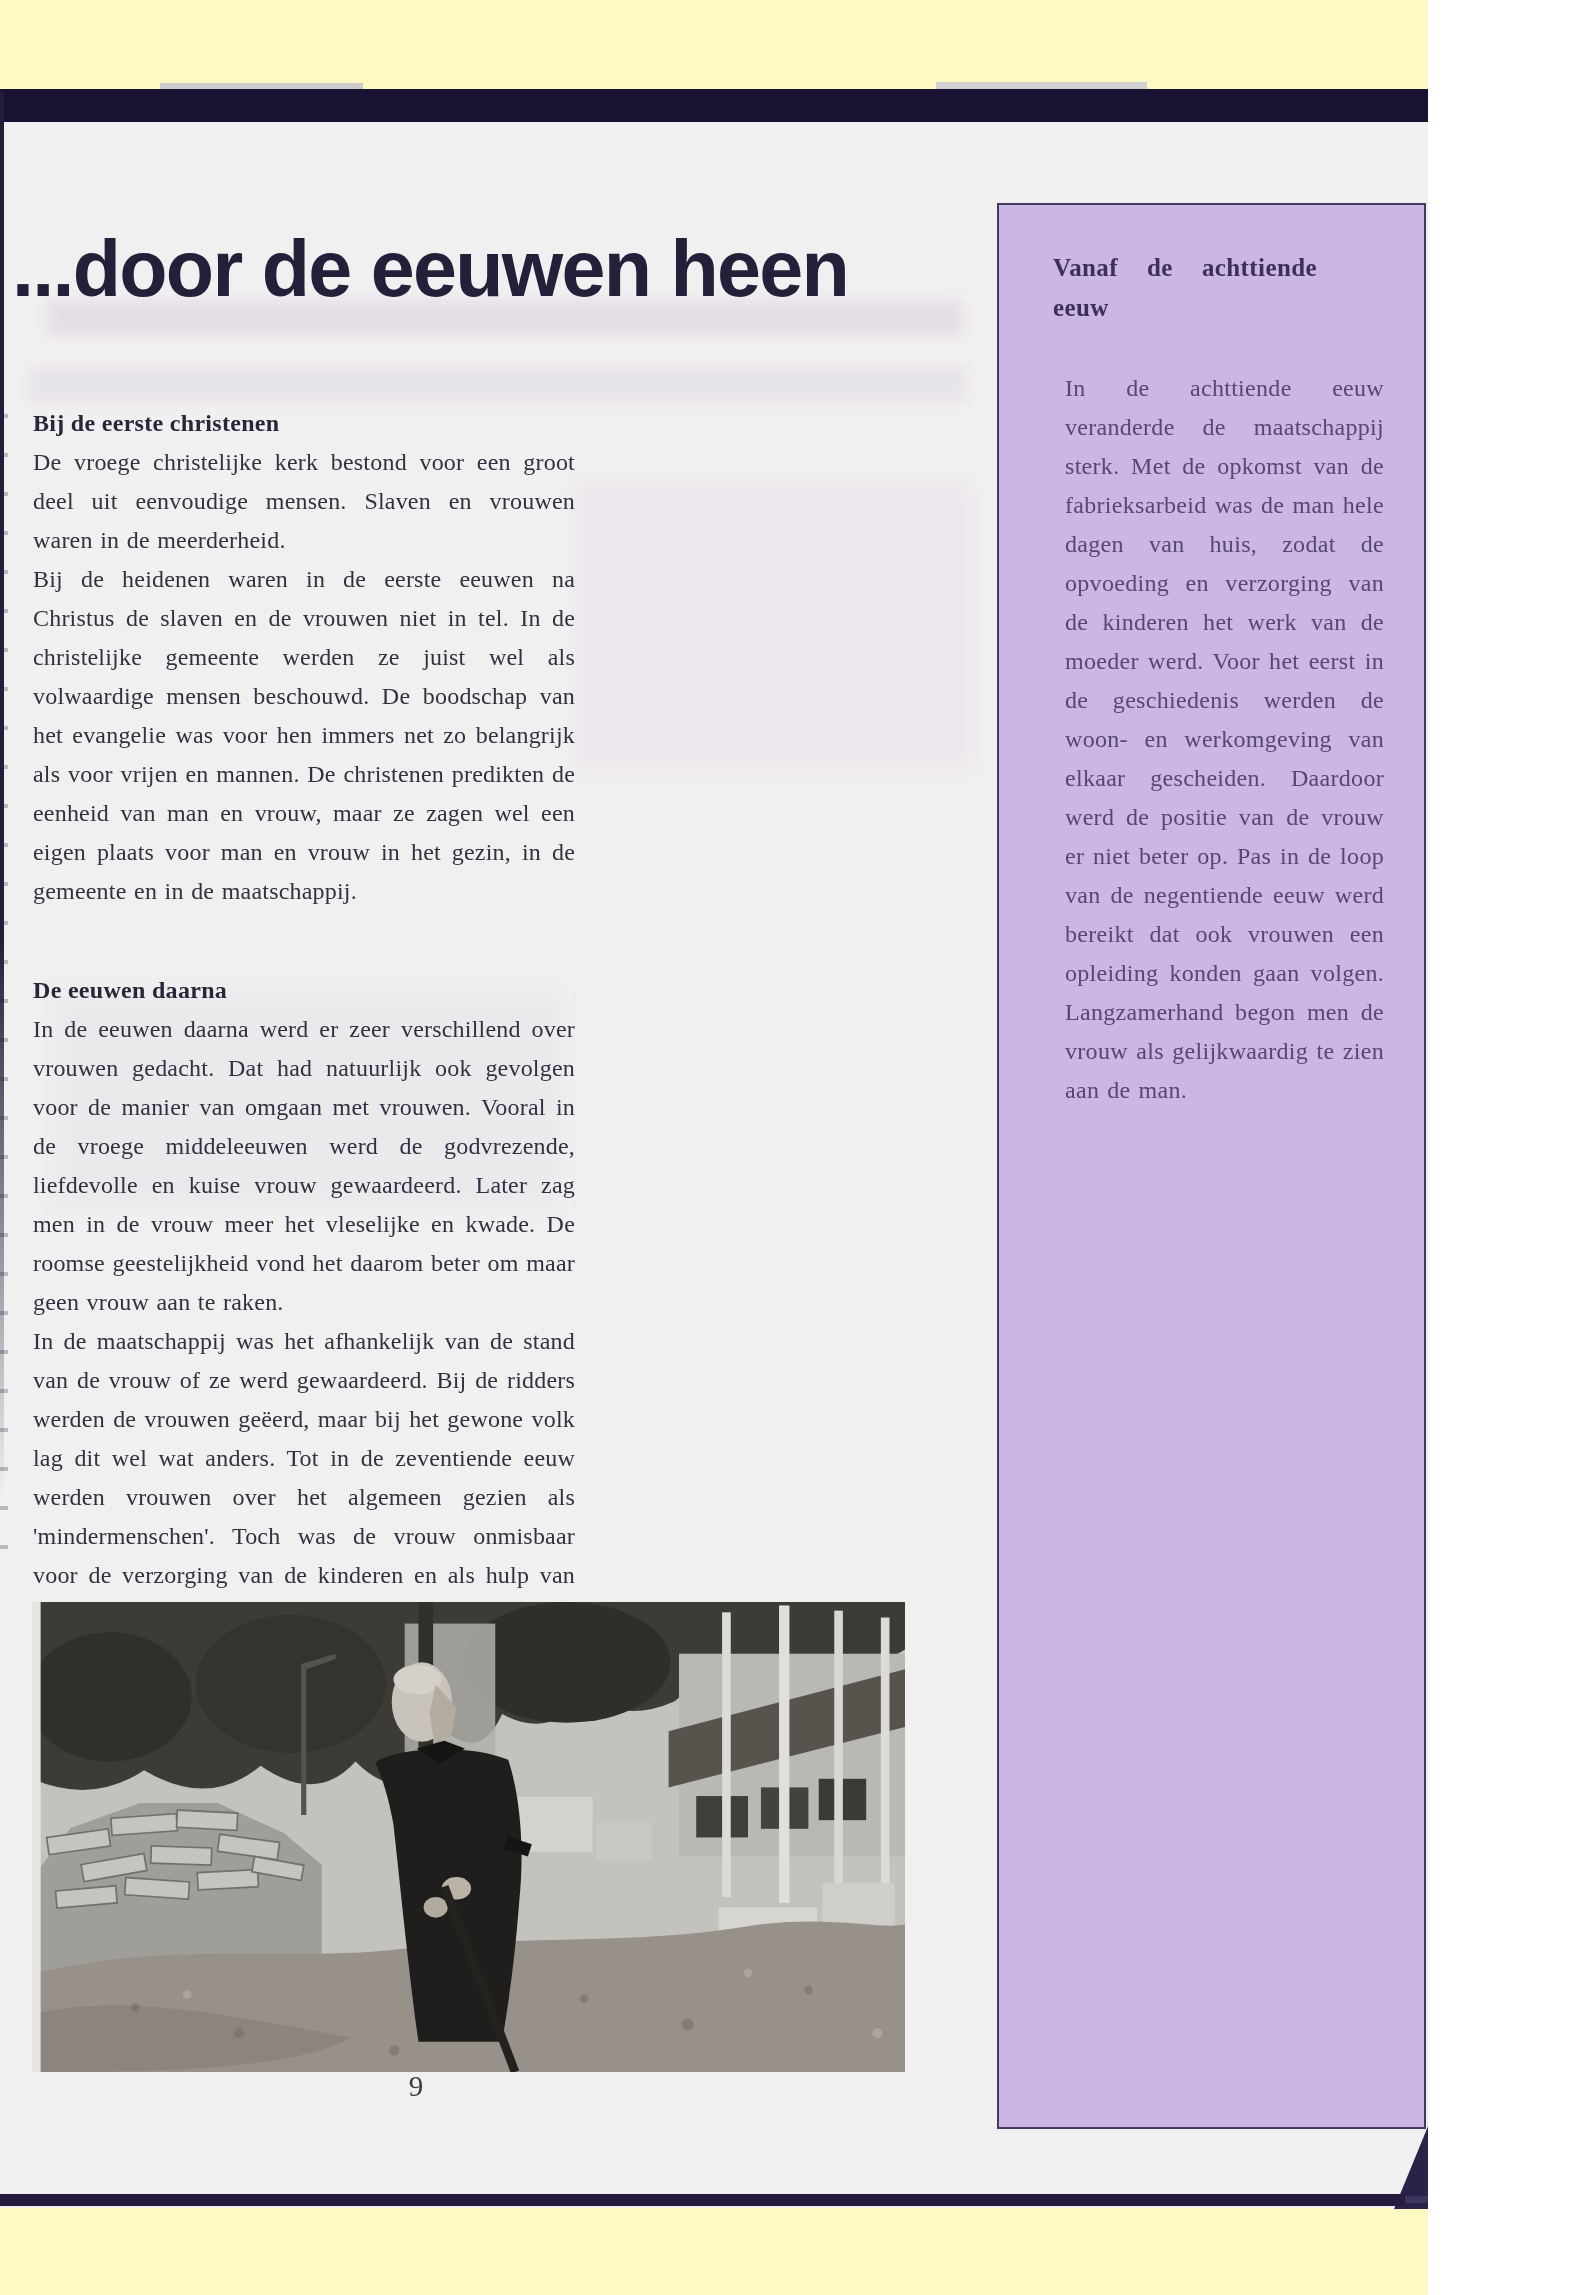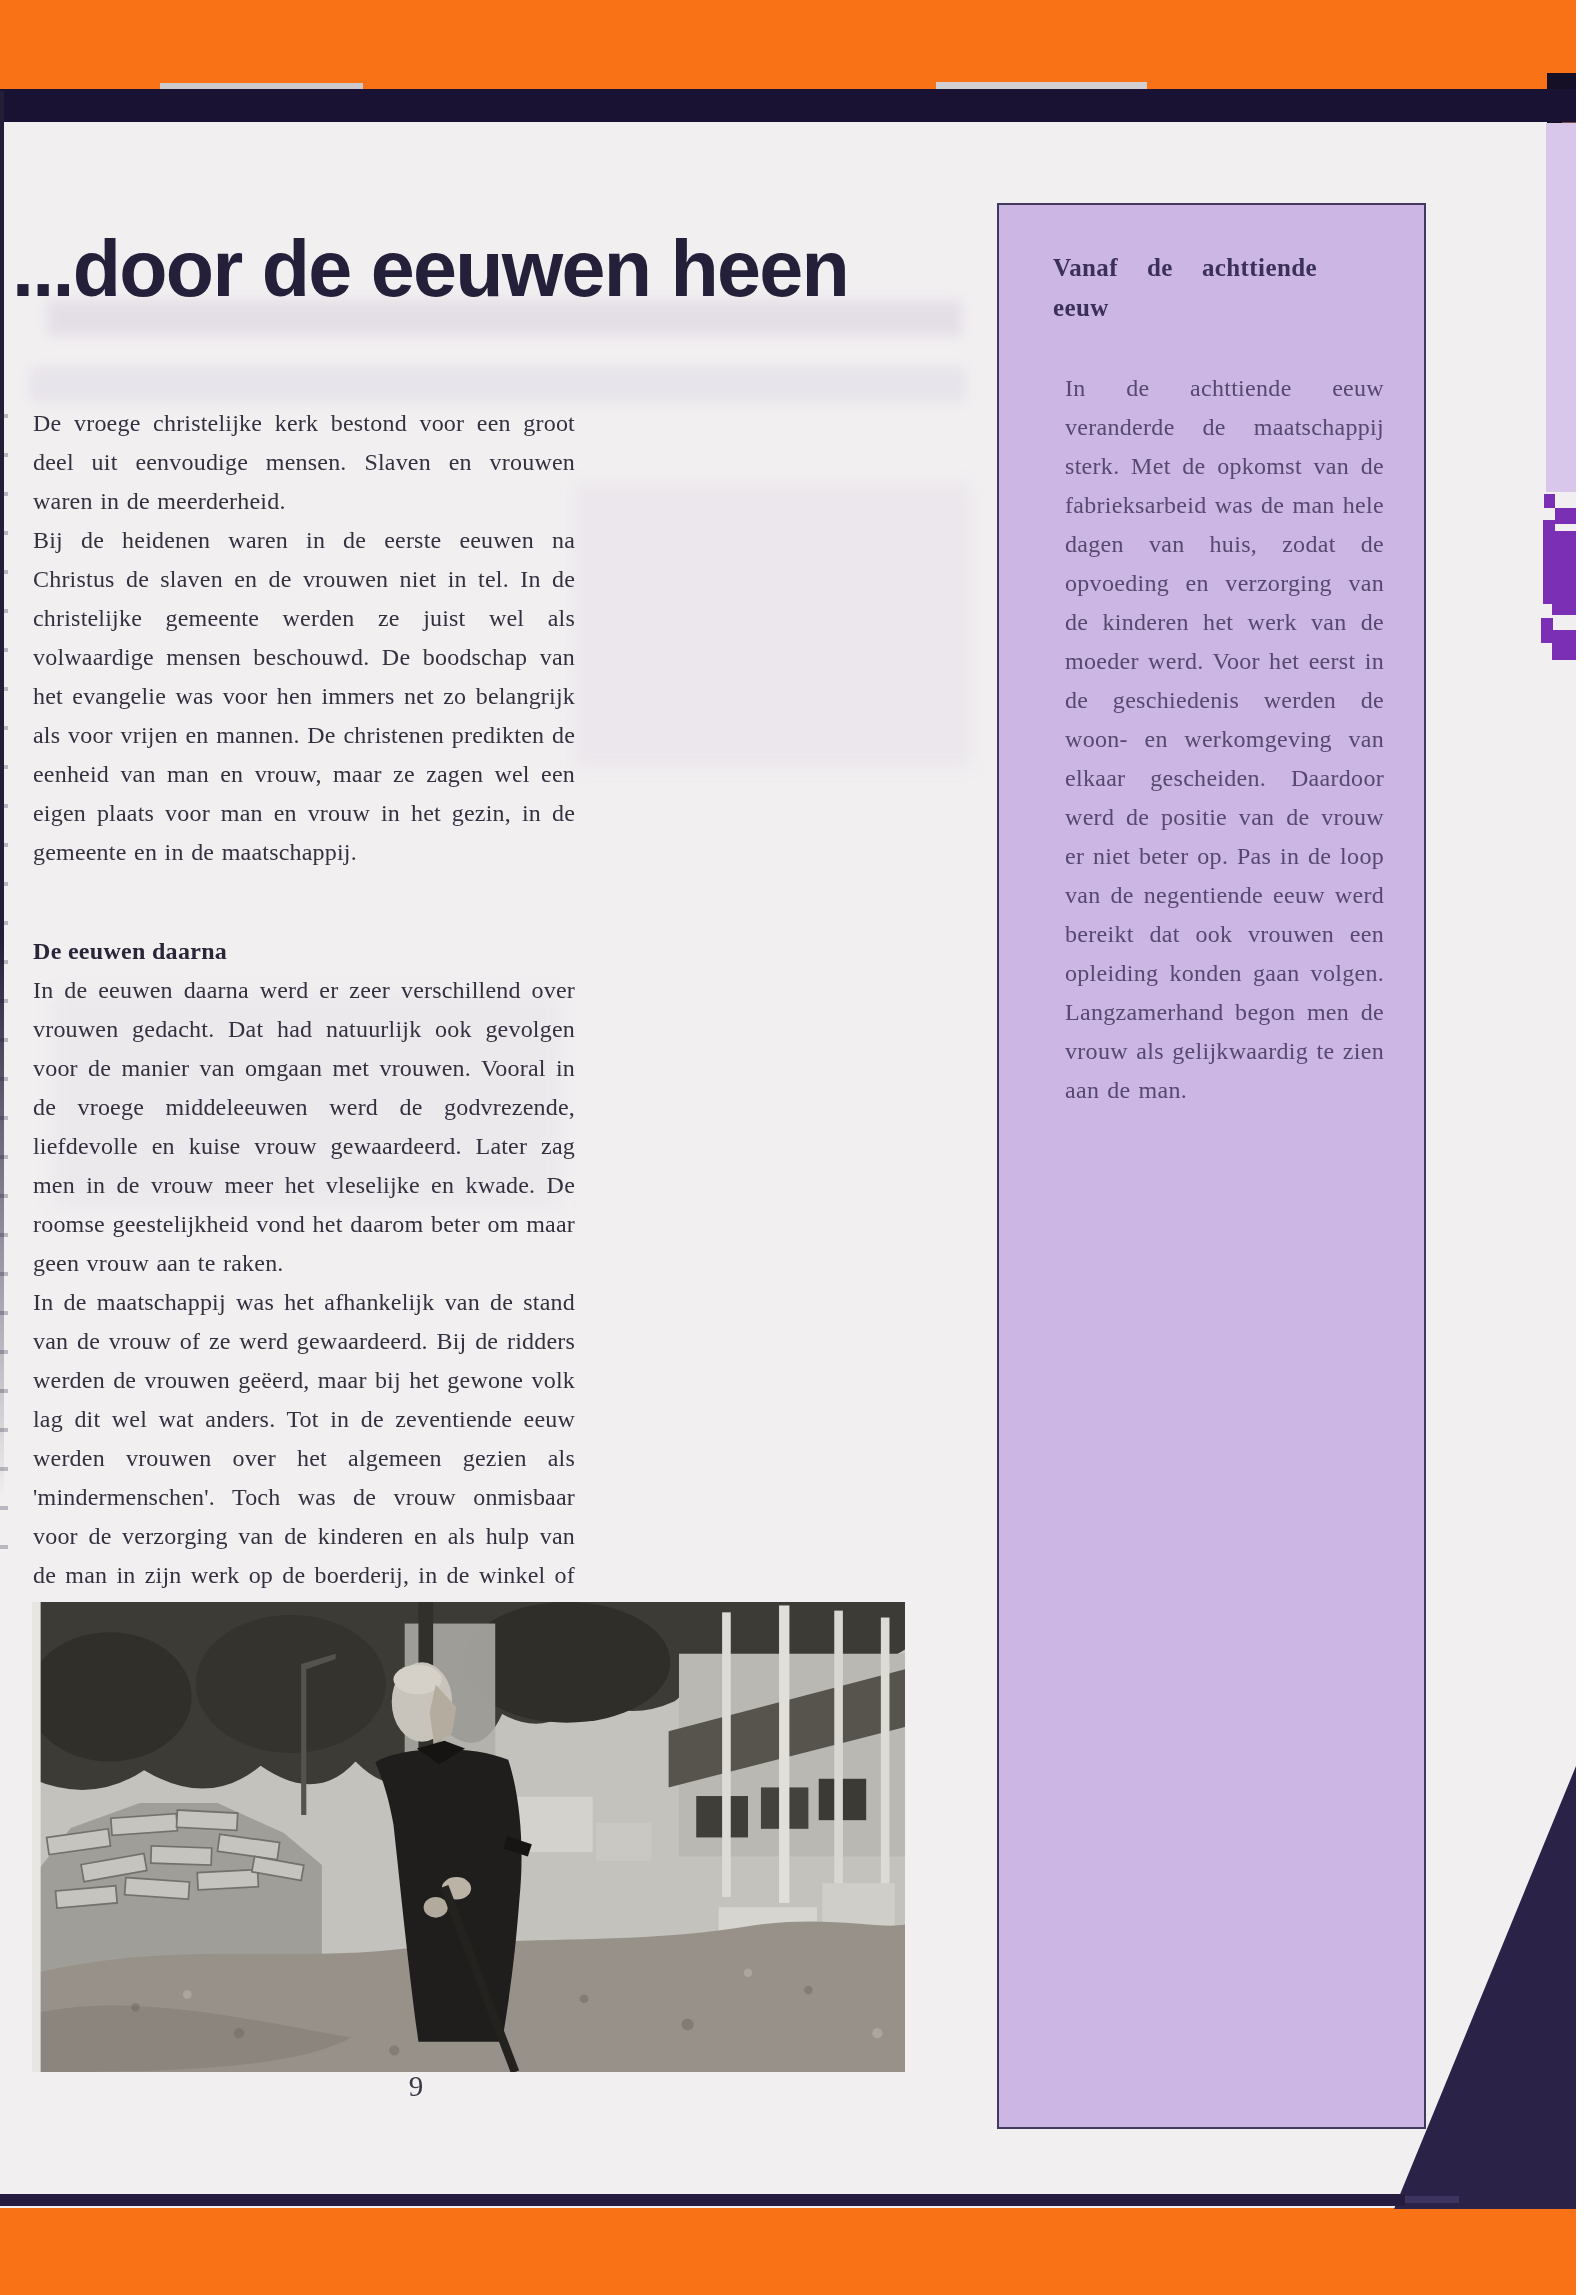--- a/index.html
+++ b/index.html
@@ -1,16 +1,16 @@
 <!DOCTYPE html>
 <html style="--page-background: #f2eff1; --cover-bar: #1a1233; --title-color: #25203a; --heading-color: #29263a; --body-text: #34303f; --sidebar-background: #cbb6e4; --sidebar-border: #43395c; --sidebar-heading-color: #3b3158; --sidebar-text: #56486f; --edge-strip: #d8c7ea; --accent-purple-blocks: #7a2fb5; --accent-red-mark: #e05948; --page-number-color: #3c3947;font-size:14px"><head>
 <meta charset="utf-8">
 <style>
   html,body{margin:0;padding:0;background:#ffffff;}
-  #canvas{position:relative;width:1576px;height:2295px;background:#f97316;overflow:hidden;
+  #canvas{position:relative;width:1428px;height:2295px;background:#fef9c3;overflow:hidden;
           font-family:"Liberation Serif","DejaVu Serif",serif;}
   .abs{position:absolute;}
 
   
   #paper{left:0;top:89px;width:1586px;height:2119px;background:var(--page-background,#f2eff1);}
 
   
   #cover-top-corner{left:1547px;top:73px;width:39px;height:50px;background:#151026;}
   #cover-top-bar{left:0;top:89px;width:1586px;height:33px;background:var(--cover-bar,#1a1233);}
   #top-notch-1{left:160px;top:83px;width:203px;height:7.8px;background:#cdcace;}
@@ -93,20 +93,21 @@
   <div class="abs" id="left-edge-marks"></div>
 
   <div class="abs bleed" id="bleed-1"></div>
   <div class="abs bleed" id="bleed-2"></div>
   <div class="abs bleed" id="bleed-3"></div>
   <div class="abs bleed" id="bleed-4"></div>
 
   <div class="abs" id="page-title">...door de eeuwen heen</div>
 
   <div class="abs" id="article">
+    <h3 class="section-heading">Bij de eerste christenen</h3>
     <p>De vroege christelijke kerk bestond voor een groot deel uit eenvoudige mensen. Slaven en vrouwen waren in de meerderheid.</p>
     <p>Bij de heidenen waren in de eerste eeuwen na Christus de slaven en de vrouwen niet in tel. In de christelijke gemeente werden ze juist wel als volwaardige mensen beschouwd. De boodschap van het evangelie was voor hen immers net zo belangrijk als voor vrijen en mannen. De christenen predikten de eenheid van man en vrouw, maar ze zagen wel een eigen plaats voor man en vrouw in het gezin, in de gemeente en in de maatschappij.</p>
     <h3 class="section-heading second">De eeuwen daarna</h3>
     <p>In de eeuwen daarna werd er zeer verschillend over vrouwen gedacht. Dat had natuurlijk ook gevolgen voor de manier van omgaan met vrouwen. Vooral in de vroege middeleeuwen werd de godvrezende, liefdevolle en kuise vrouw gewaardeerd. Later zag men in de vrouw meer het vleselijke en kwade. De roomse geestelijkheid vond het daarom beter om maar geen vrouw aan te raken.</p>
     <p>In de maatschappij was het afhankelijk van de stand van de vrouw of ze werd gewaardeerd. Bij de ridders werden de vrouwen geëerd, maar bij het gewone volk lag dit wel wat anders. Tot in de zeventiende eeuw werden vrouwen over het algemeen gezien als 'mindermenschen'. Toch was de vrouw onmisbaar voor de verzorging van de kinderen en als hulp van de man in zijn werk op de boerderij, in de winkel of bij de huisindustrie.</p>
   </div>
 
   <div class="abs" id="photo" role="img" aria-label="black-and-white photograph of a woman in dark clothing leaning on a shovel at a building site, with piles of bricks, poles and a house in the background">
     <svg viewBox="0 0 1012 545" preserveAspectRatio="none">
       <rect x="0" y="0" width="1012" height="545" fill="#c3c2bd"></rect>

